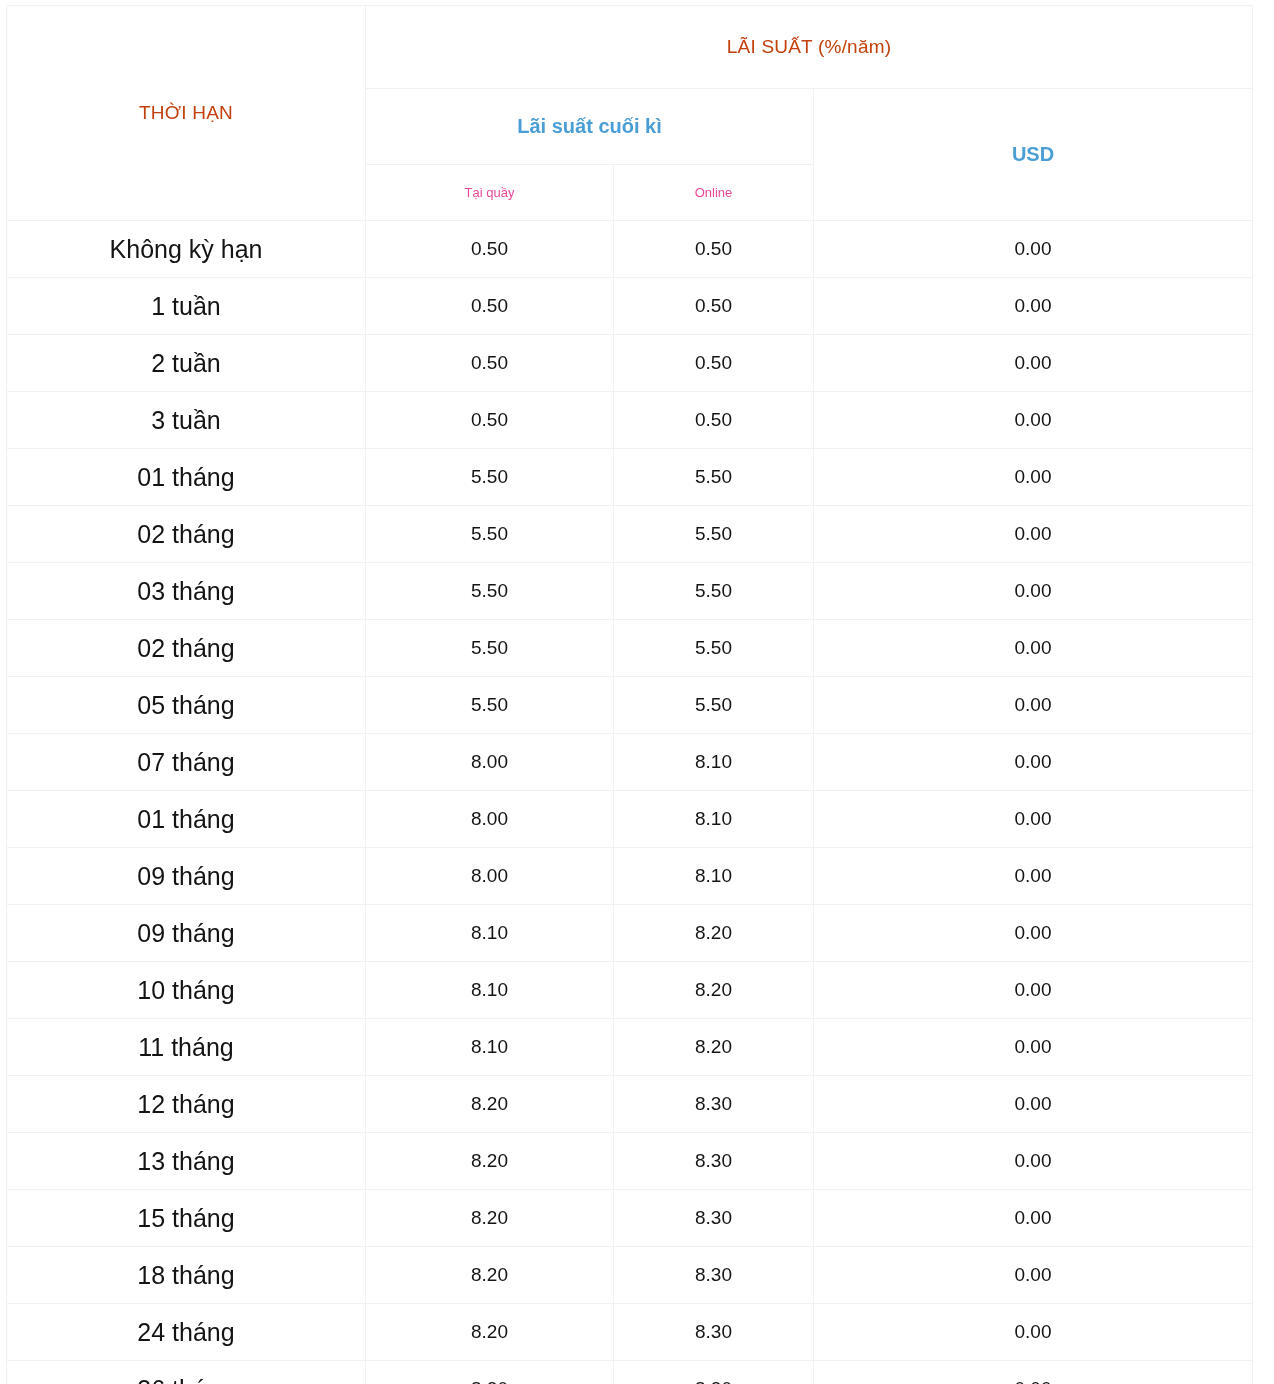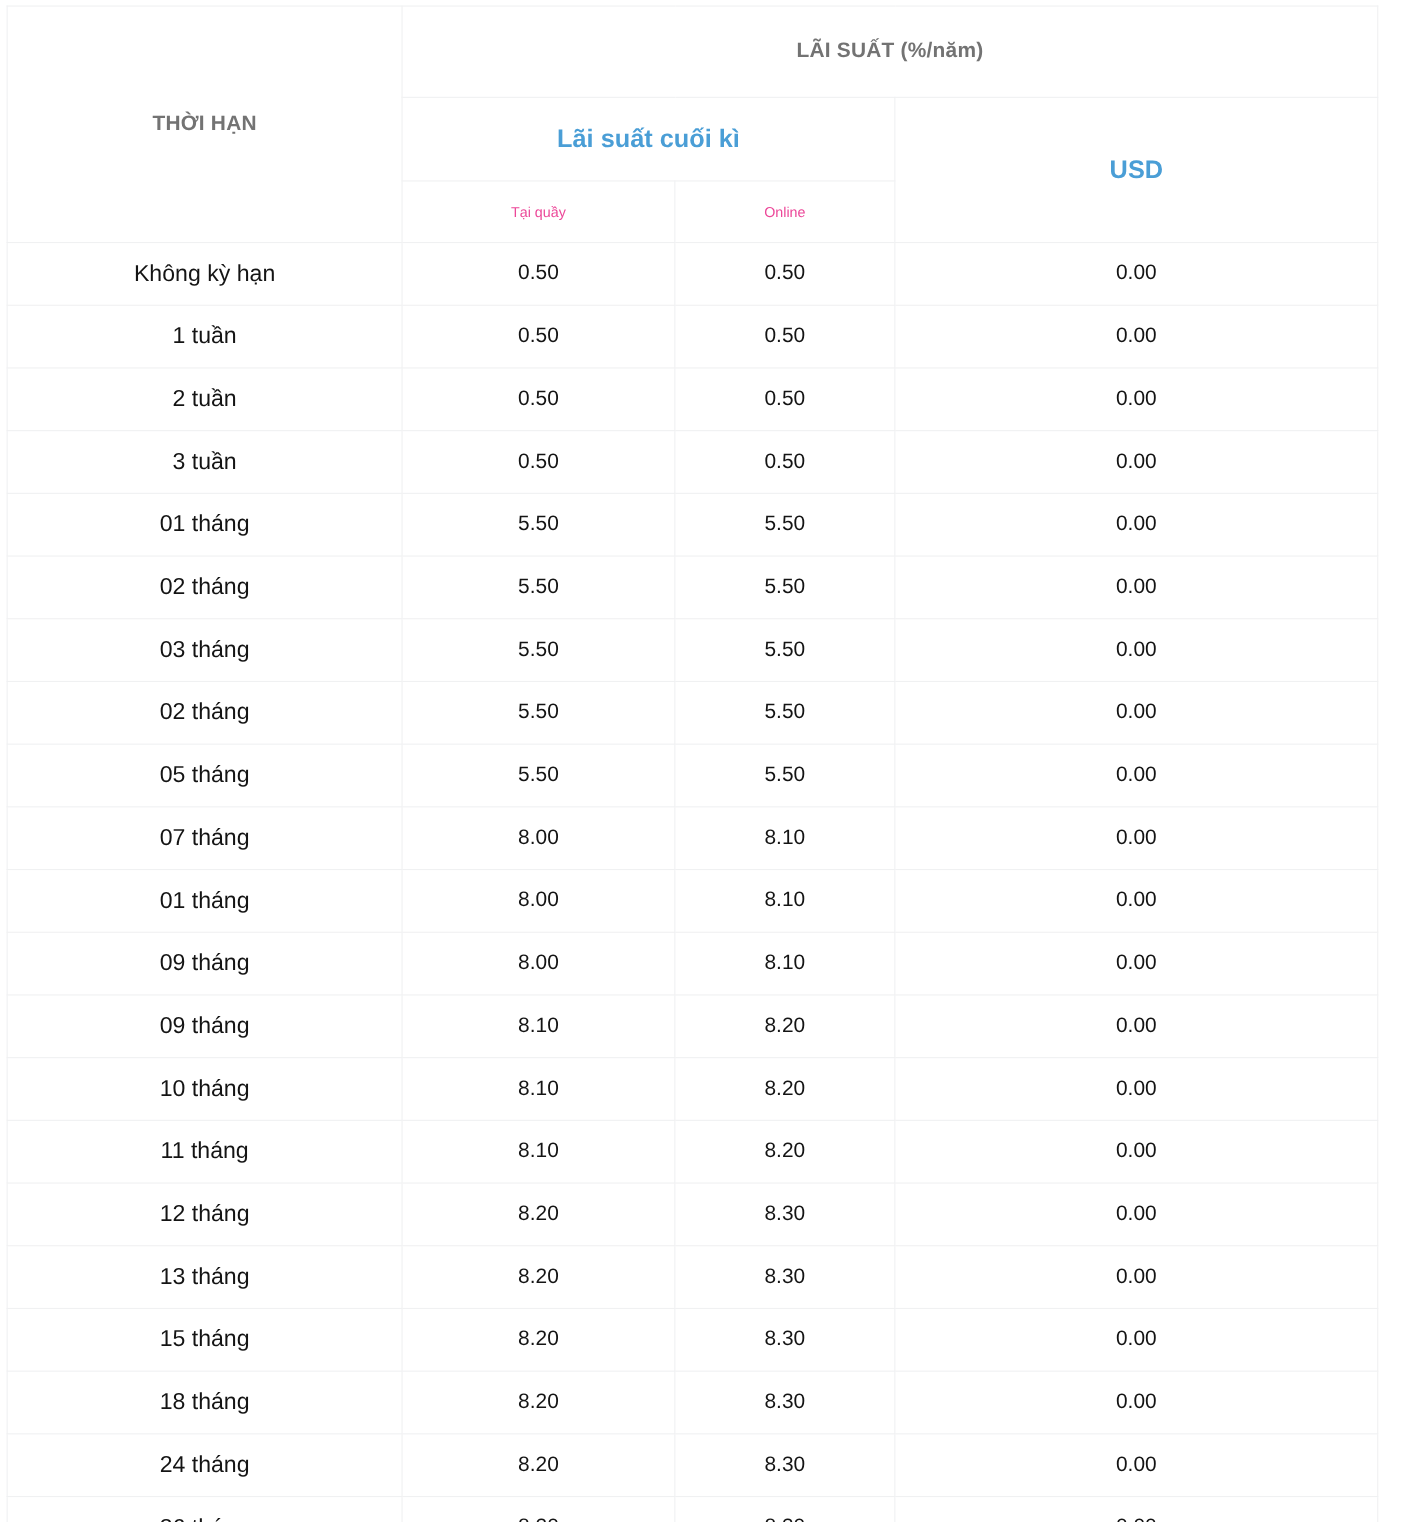--- a/index.html
+++ b/index.html
@@ -39,49 +39,49 @@
   }
 
   
   col.c-term   { width: 359px; }
   col.c-counter{ width: 248px; }
   col.c-online { width: 200px; }
   col.c-usd    { width: 439px; }
 
   
   .hdr-blue {
-    color: #737373;
-    font-weight: bold;
+    color: #c2410c;
+    font-weight: normal;
     font-size: 19px;
     letter-spacing: 0.2px;
   }
   .hdr-blue-sub {
     color: #4a9ed6;
     font-weight: bold;
-    font-size: 23px;
+    font-size: 20px;
   }
   .hdr-plain {
     color: #ec4899;
     font-weight: normal;
     font-size: 13px;
   }
 
   th.row1 { height: 82px; }
   th.row2 { height: 75px; }
   th.row3 { height: 55px; }
 
   
   tbody tr { height: 56px; }
   tbody td {
     font-size: 19px;
     color: #141414;
     font-weight: normal;
     height: 56px;
   }
-  td.term-cell { font-size: 21px; }
+  td.term-cell { font-size: 25px; }
   td.num-cell  { font-size: 19px; }
 </style>
 </head>
 <body>
 
 <div class="table-wrap">
   <table class="rate-table">
     <colgroup>
       <col class="c-term">
       <col class="c-counter">

